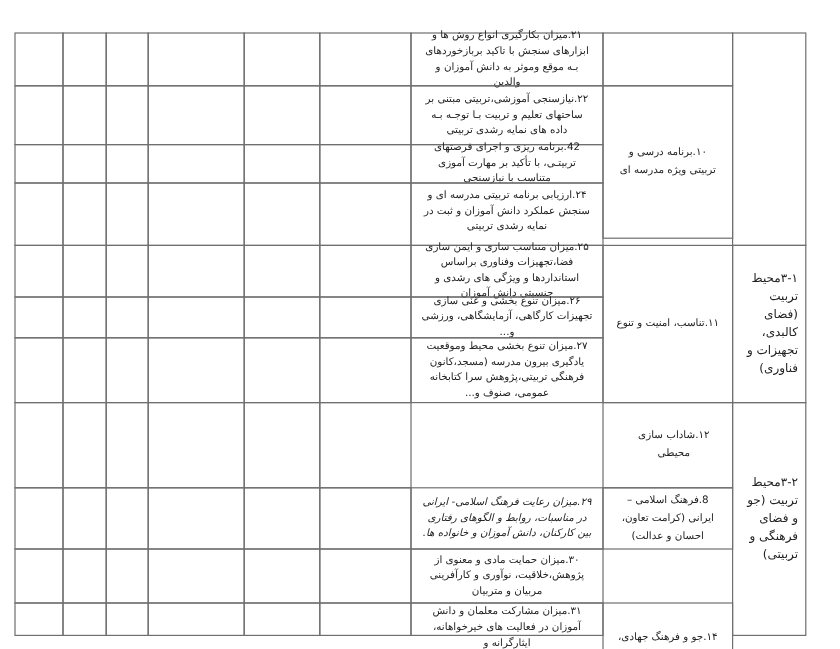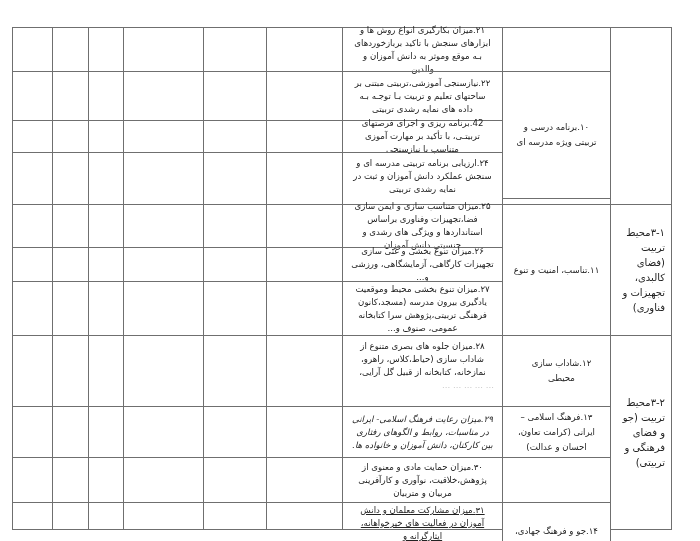--- a/index.html
+++ b/index.html
@@ -90,31 +90,27 @@
       <div class="cell" style="left: 254px; top: 475px; width: 77px; height: 28px;"></div>
     </div>
 
   <div class="cell txt" style="left:330px;top:0;width:161px;height:45px;">۲۱.میزان بکارگیری انواع روش ها و ابزارهای سنجش با تاکید بربازخوردهای بـه موقع وموثر به دانش آموزان و والدین</div>
   <div class="cell txt" style="left:330px;top:44px;width:161px;height:50px;">۲۲.نیازسنجی آموزشی،تربیتی مبتنی بر ساحتهای تعلیم و تربیت بـا توجـه بـه داده های نمایه رشدی تربیتی</div>
   <div class="cell txt" style="left:330px;top:93px;width:161px;height:33px;">42.برنامه ریزی و اجرای فرصتهای تربیتـی، با تأکید بر مهارت آموزی متناسب با نیازسنجی</div>
   <div class="cell txt top" style="left:330px;top:125px;width:161px;height:53px;">۲۴.ارزیابی برنامه تربیتی مدرسه ای و سنجش عملکرد دانش آموزان و ثبت در نمایه رشدی تربیتی</div>
   <div class="cell txt" style="left:330px;top:177px;width:161px;height:44px;">۲۵.میزان متناسب سازی و ایمن سازی فضا،تجهیزات وفناوری براساس استانداردها و ویژگی های رشدی و جنسیتی دانش آموزان</div>
   <div class="cell txt" style="left:330px;top:220px;width:161px;height:35px;">۲۶.میزان تنوع بخشی و غنی سازی تجهیزات کارگاهی، آزمایشگاهی، ورزشی و...</div>
   <div class="cell txt" style="left:330px;top:254px;width:161px;height:55px;">۲۷.میزان تنوع بخشی محیط وموقعیت یادگیری بیرون مدرسه (مسجد،کانون فرهنگی تربیتی،پژوهش سرا کتابخانه عمومی، صنوف و...</div>
-  <div class="cell txt top" style="left:330px;top:308px;width:161px;height:72px;flex-direction:column;justify-content:flex-start;">
-    <span>۲۸.میزان جلوه های بصری متنوع از شاداب سازی (حیاط،کلاس، راهرو، نمازخانه، کتابخانه از قبیل گل آرایی،</span>
-    <span class="faded">... ... ... ... ...</span>
-  </div>
   <div class="cell txt" style="left:330px;top:379px;width:161px;height:52px;font-style:italic;">۲۹.میزان رعایت فرهنگ اسلامی- ایرانی در مناسبات، روابط و الگوهای رفتاری بین کارکنان، دانش آموزان و خانواده ها.</div>
   <div class="cell txt" style="left:330px;top:430px;width:161px;height:46px;">۳۰.میزان حمایت مادی و معنوی از پژوهش،خلاقیت، نوآوری و کارآفرینی مربیان و متربیان</div>
-  <div class="cell txt top" style="left:330px;top:475px;width:161px;height:28px;padding-top:1px;text-decoration:underline;">۳۱.میزان مشارکت معلمان و دانش آموزان در فعالیت های خیرخواهانه، ایثارگرانه و</div>
+  <div class="cell txt top" style="left:330px;top:475px;width:161px;height:28px;padding-top:1px;">۳۱.میزان مشارکت معلمان و دانش آموزان در فعالیت های خیرخواهانه، ایثارگرانه و</div>
 
   <div class="cell mid" style="left:490px;top:0;width:109px;height:45px;"></div>
   <div class="cell mid" style="left:490px;top:44px;width:109px;height:128px;">۱۰.برنامه درسی و تربیتی ویژه مدرسه ای</div>
   <div class="cell mid" style="left:490px;top:177px;width:109px;height:132px;">۱۱.تناسب، امنیت و تنوع</div>
   <div class="cell mid" style="left:490px;top:308px;width:109px;height:72px;padding-left:20px;">۱۲.شاداب سازی محیطی</div>
-  <div class="cell mid" style="left:490px;top:379px;width:109px;height:52px;">۱۳.فرهنگ اسلامی – ایرانی (کرامت تعاون، احسان و عدالت)</div>
+  <div class="cell mid" style="left:490px;top:379px;width:109px;height:52px;">8.فرهنگ اسلامی – ایرانی (کرامت تعاون، احسان و عدالت)</div>
   <div class="cell mid" style="left:490px;top:430px;width:109px;height:73px;margin-top:44px;">۱۴.جو و فرهنگ جهادی، علمی و فرهنگی</div>
 
   <div class="cell right-head" style="left:598px;top:0;width:62px;height:178px;"></div>
   <div class="cell right-head" style="left:598px;top:177px;width:62px;height:132px;">۳-۱محیط تربیت (فضای کالبدی، تجهیزات و فناوری)</div>
   <div class="cell right-head" style="left:598px;top:308px;width:62px;height:195px;">۳-۲محیط تربیت (جو و فضای فرهنگی و تربیتی)</div>
 </div>
 
 </body></html>

